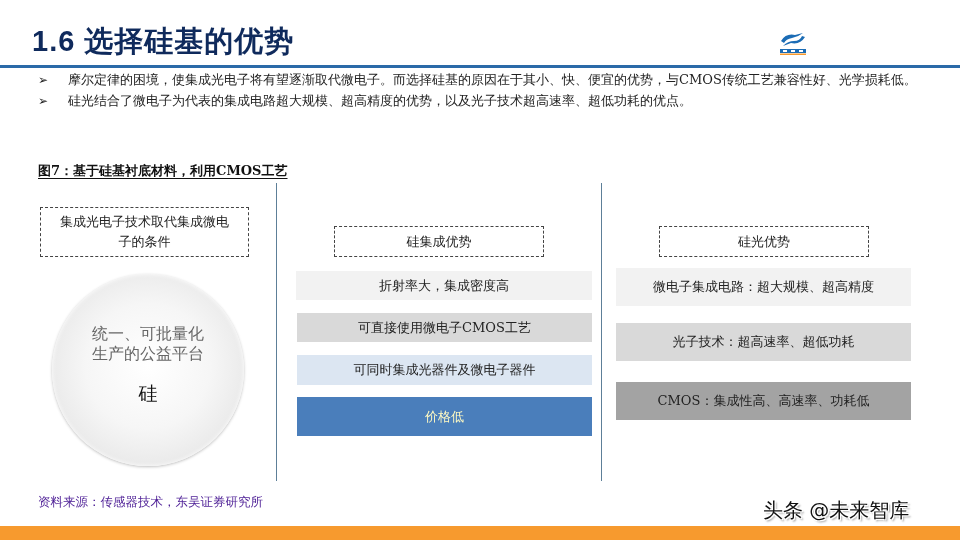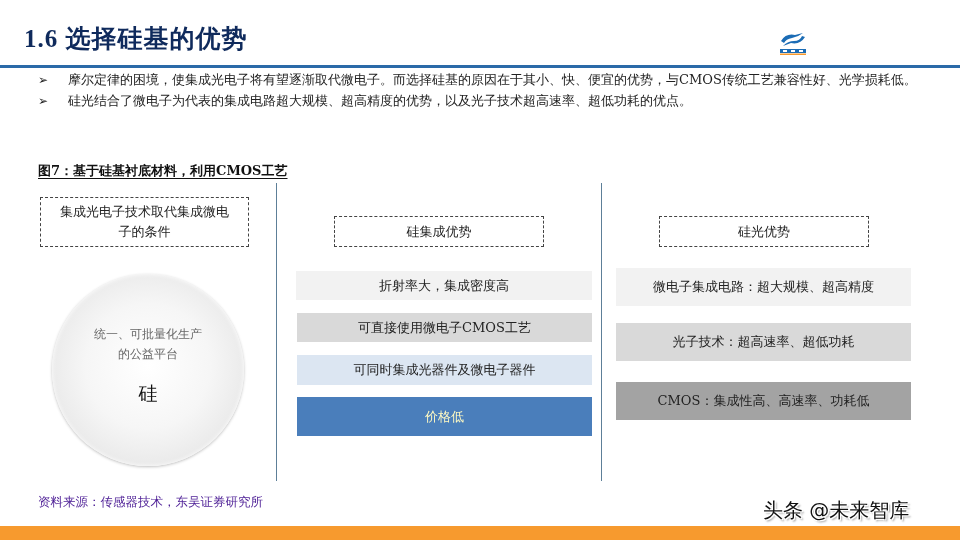--- a/index.html
+++ b/index.html
@@ -4,53 +4,53 @@
 <style>
   html, body { margin: 0; padding: 0; }
   body {
     width: 960px; height: 540px; position: relative; overflow: hidden;
     background: #ffffff;
     font-family: "DejaVu Serif", "Liberation Serif", serif;
     color: #222;
   }
   .abs { position: absolute; }
   .title {
-    left: 24px; top: 22px; font-size: 25px; font-weight: bold; color: #0f2a5c;
-    font-family: Liberation Serif, serif; letter-spacing: 1px;
+    left: 32px; top: 22px; font-size: 29px; font-weight: bold; color: #0f2a5c;
+    font-family: Liberation Sans, sans-serif; letter-spacing: 1px;
   }
   .logo { left: 778px; top: 30px; width: 150px; height: 26px; display: flex; align-items: center; }
   .logo-mark { width: 30px; height: 24px; position: relative; }
   .logo-text { margin-left: 6px; display: flex; flex-direction: column; line-height: 1; }
   .logo-cn { font-family: "DejaVu Sans", sans-serif; font-weight: bold; color: #1b6cb5; font-size: 17px; letter-spacing: 3px; }
   .logo-en { font-family: "Liberation Sans", sans-serif; color: #1b6cb5; font-size: 7.5px; letter-spacing: 0.3px; margin-top: 1px; }
   .header-rule { left: 0; top: 65px; width: 960px; height: 3px; background: #2a6aa8; }
   .bullets { left: 38px; top: 70px; width: 900px; font-size: 13px; line-height: 20.5px; color: #222; }
   .bullet { display: flex; }
   .bullet .mark { width: 30px; flex: none; font-family: "DejaVu Sans", sans-serif; font-size: 12px; }
   .bullet .txt { flex: 1; }
   .caption {
     left: 38px; top: 150px; font-size: 13px; font-weight: bold; color: #111;
     text-decoration: underline; text-underline-offset: 3px; margin-top: 12px;
   }
   .vline { width: 1px; background: #5d7f98; top: 183px; height: 298px; }
   .dash-box {
     border: 1px dashed #444; display: flex; align-items: center; justify-content: center;
-    text-align: center; font-size: 13px; color: #222; line-height: 20px; box-sizing: border-box;
+    text-align: center; font-size: 13px; color: #222; line-height: 20px; box-sizing: border-box; margin-top: 10px;
   }
   .bar {
     display: flex; align-items: center; justify-content: center; font-size: 13px; color: #222;
     box-sizing: border-box;
   }
   .circle {
     left: 52px; top: 274px; width: 192px; height: 192px; border-radius: 50%;
     background: radial-gradient(circle at 50% 48%, #ffffff 0%, #f6f6f6 45%, #e4e4e4 85%, #d8d8d8 100%);
     box-shadow: 0 1px 3px rgba(0,0,0,0.25), inset 0 0 4px rgba(255,255,255,0.9);
     text-align: center;
   }
-  .circle-sub { position: absolute; left: 0; width: 100%; top: 50px; font-size: 12px; line-height: 20px; color: #666; }
+  .circle-sub { position: absolute; left: 0; width: 100%; top: 50px; font-size: 16px; line-height: 20px; color: #666; }
   .circle-main { position: absolute; left: 0; width: 100%; top: 107px; font-size: 19px; color: #111; }
   .source { left: 38px; top: 494px; font-size: 12.5px; color: #4c1d95; }
   .watermark {
     left: 763px; top: 497px; font-size: 20px; color: #111;
     font-family: "DejaVu Sans", sans-serif;
     text-shadow: 1px 1px 0 #fff, -1px -1px 0 #fff, 1px -1px 0 #fff, -1px 1px 0 #fff, 2px 2px 2px rgba(0,0,0,0.4);
   }
   .footer-bar { left: 0; top: 526px; width: 960px; height: 14px; background: #f79a2e; }
 </style>
 </head>

